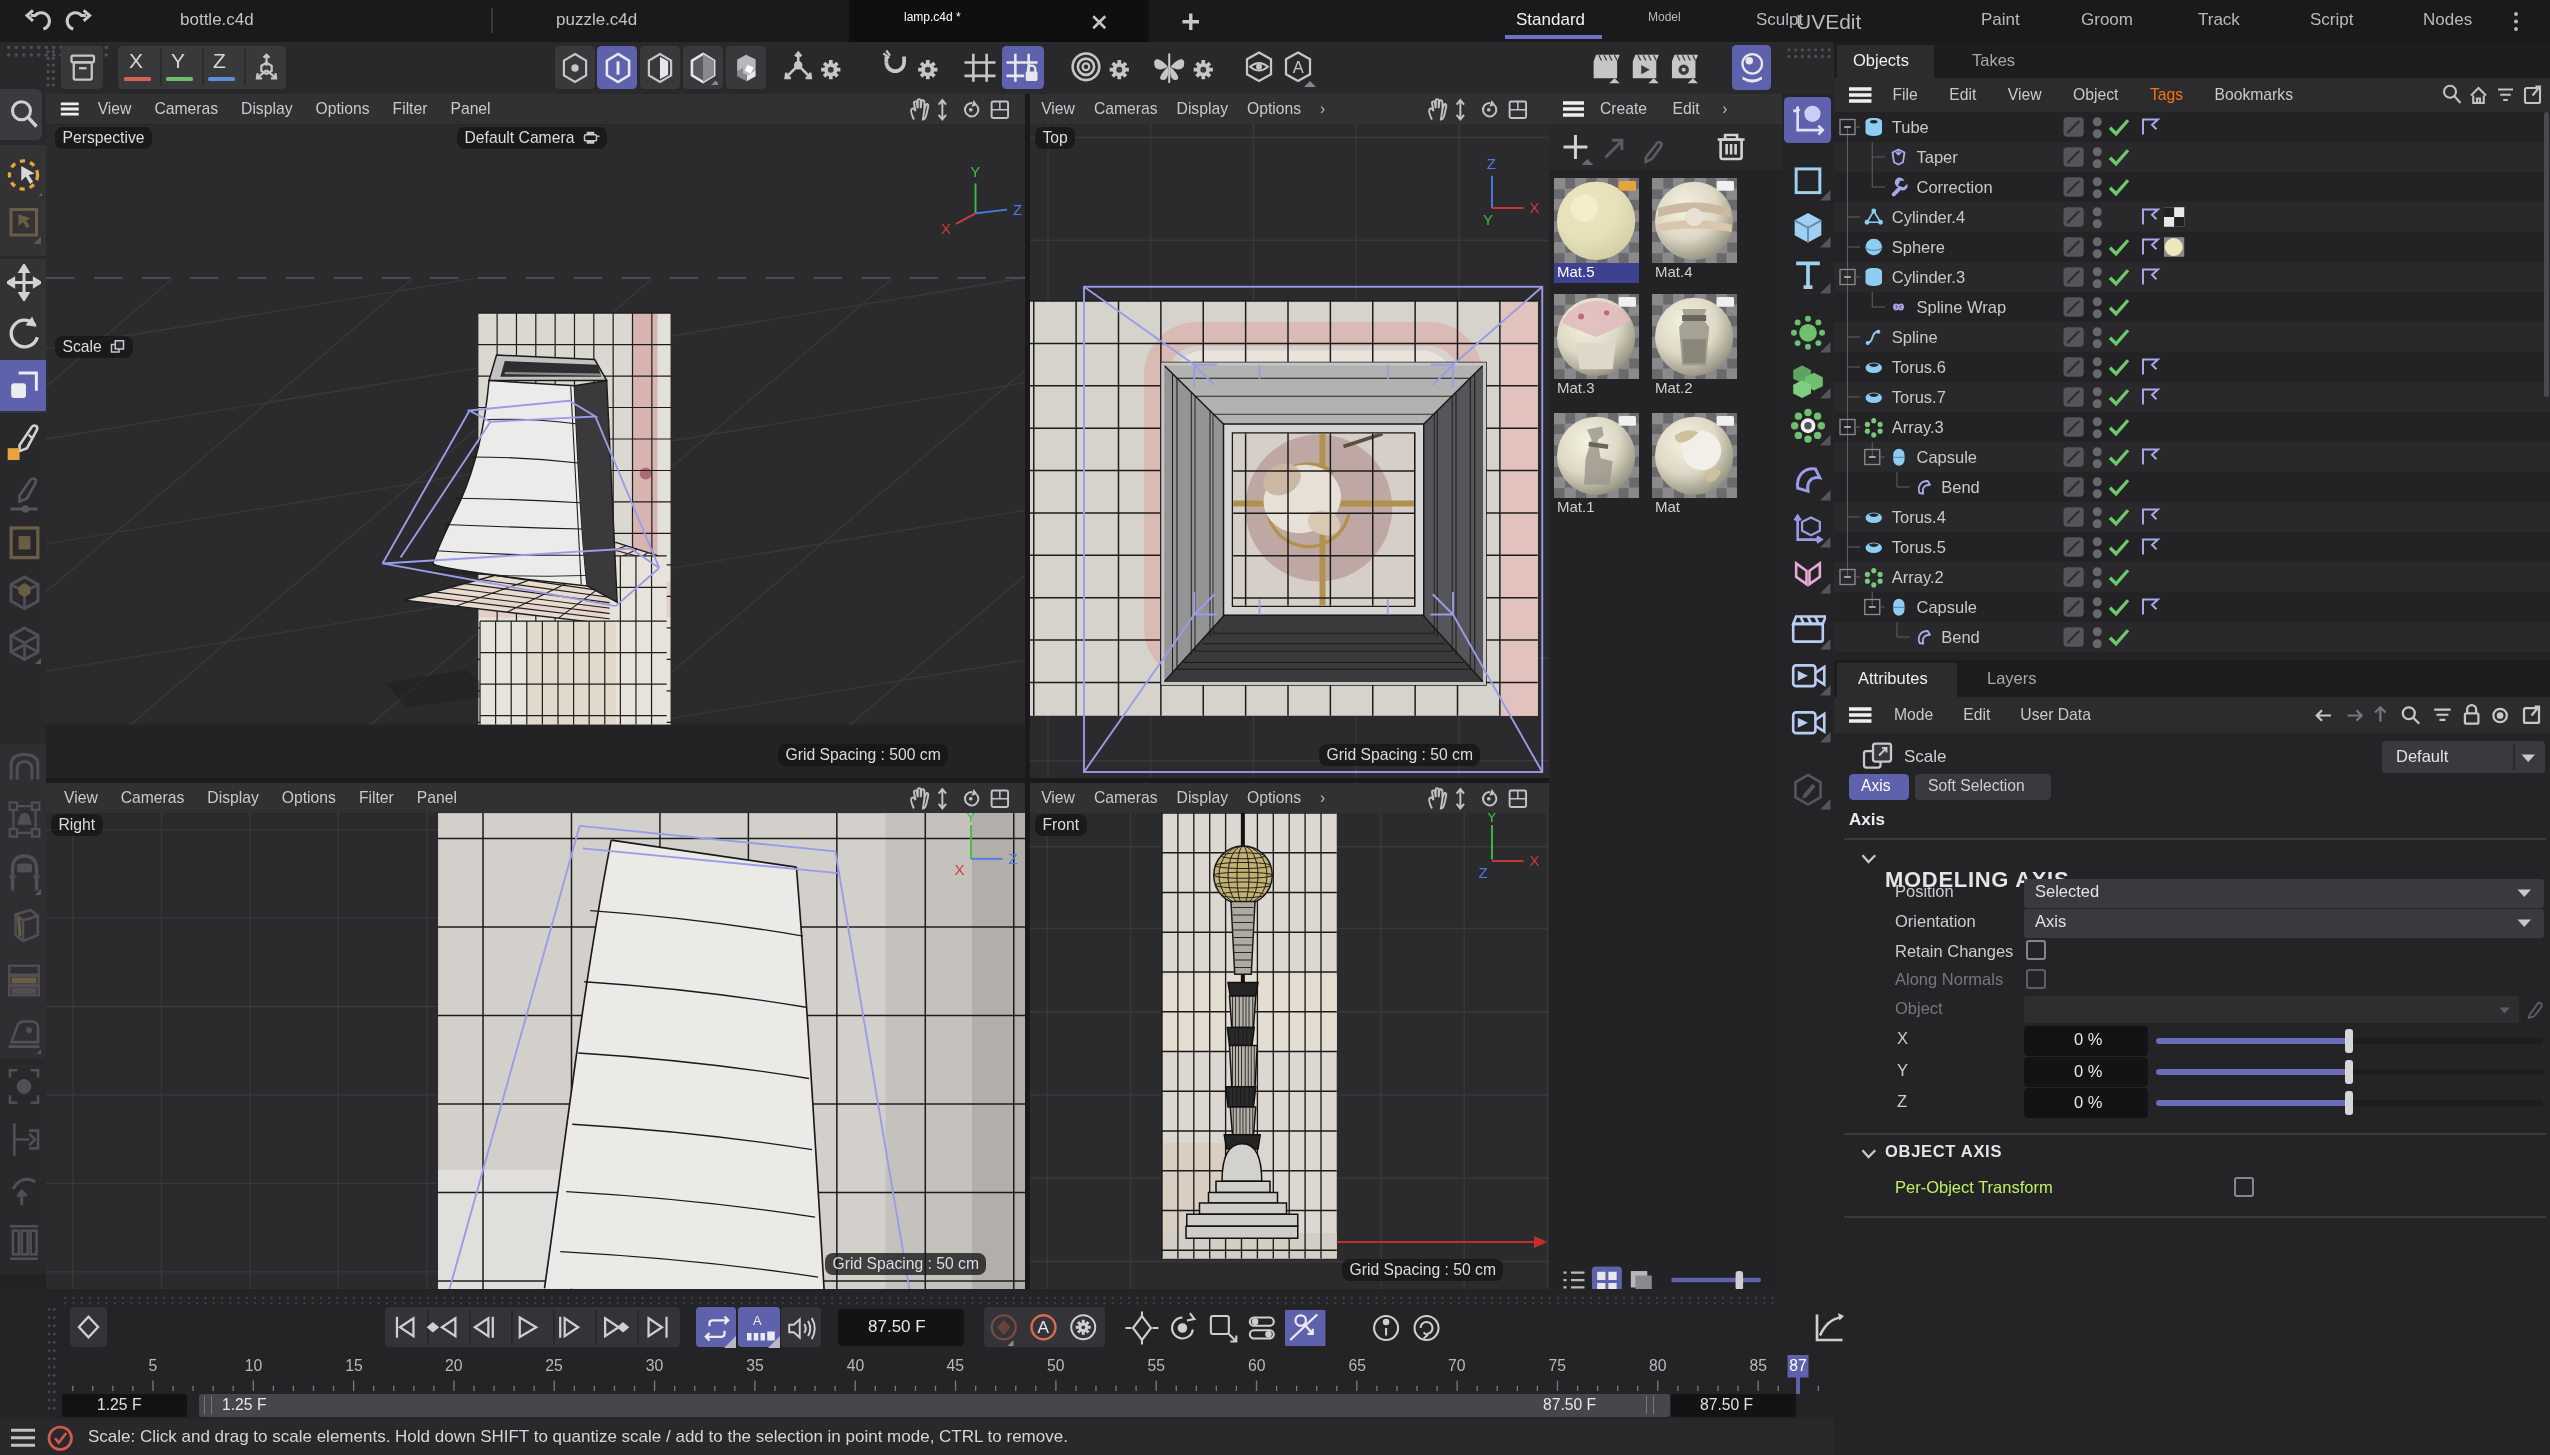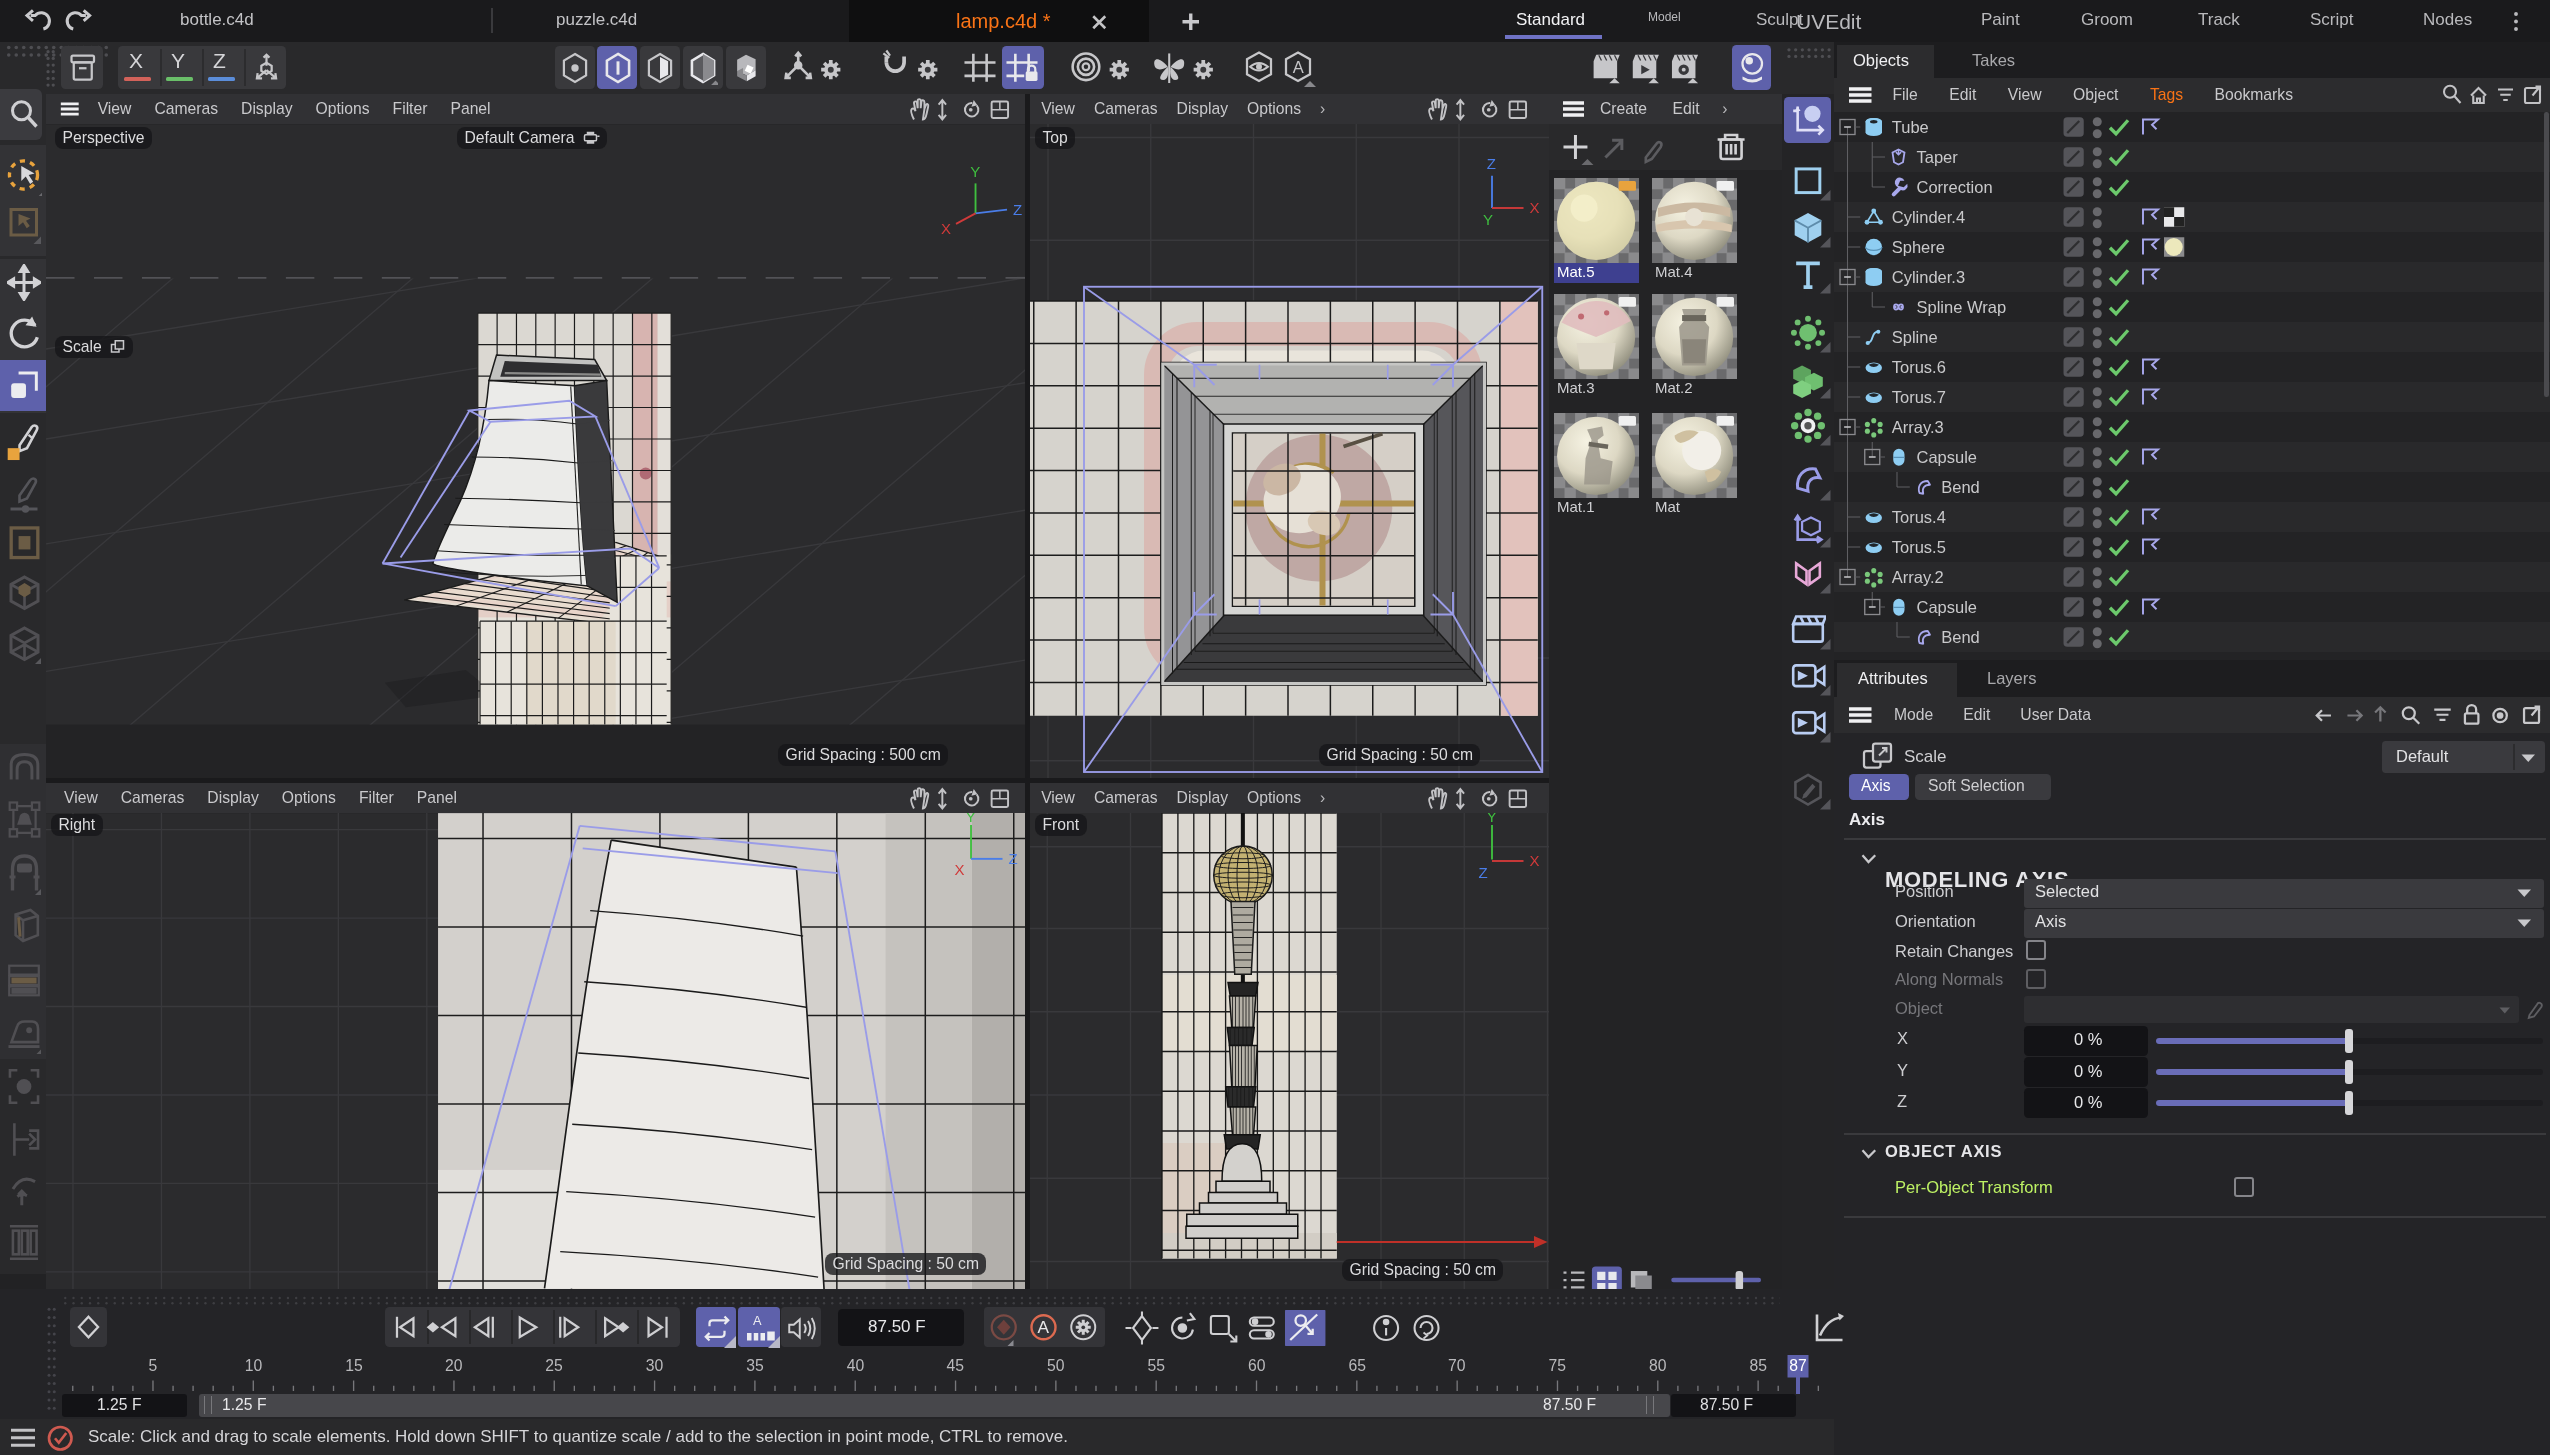--- a/index.html
+++ b/index.html
@@ -21,21 +21,21 @@
  <path d="M16 3 L8 10 L16 17" fill="none" stroke="#c9c9cc" stroke-width="4"></path>
  <g transform="translate(100,0) scale(-1,1)">
  <path d="M30 28 A 11 11 0 1 0 19 10 L13 10" stroke="#c9c9cc" stroke-width="4" fill="none"></path>
  <path d="M16 3 L8 10 L16 17" fill="none" stroke="#c9c9cc" stroke-width="4"></path>
  </g>
 </svg>
 <div class="abs txt" style="left:180px;top:9.7px;font-size:17px;color:#c3c3c6;">bottle.c4d</div>
 <div class="abs" style="left:491px;top:7.5px;width:1.5px;height:25.5px;background:#3a3a3d;"></div>
 <div class="abs txt" style="left:556px;top:9.7px;font-size:17px;color:#c3c3c6;">puzzle.c4d</div>
 <div class="abs" style="left:849px;top:0;width:300px;height:42px;background:#0f0f10;"></div>
-<div class="abs txt" style="left:956px;top:9.7px;font-size:20px;color:#f97316;">lamp.c4d *</div>
+<div class="abs txt" style="left:904px;top:9.7px;font-size:12px;color:#ffffff;">lamp.c4d *</div>
 <svg class="abs" style="left:1091px;top:13.5px;" width="16.5" height="16.5" viewBox="0 0 22 22">
     <path d="M3 3 L19 19 M19 3 L3 19" stroke="#c3c3c6" stroke-width="3.5"></path>
   </svg>
 <svg class="abs" style="left:1181px;top:12px;" width="19.5" height="19.5" viewBox="0 0 26 26">
     <path d="M13 2 L13 24 M2 13 L24 13" stroke="#c9c9cc" stroke-width="4.5"></path>
   </svg>
 <div class="abs txt" style="left:1516px;top:9.7px;font-size:17px;color:#f2f2f4;">Standard</div>
 <div class="abs" style="left:1505px;top:35px;width:97px;height:3.7px;background:#6f72c4;"></div>
 <div class="abs txt" style="left:1648px;top:9.7px;font-size:12px;color:#b9b9bc;">Model</div>
 <div class="abs txt" style="left:1756px;top:9.7px;font-size:17px;color:#b9b9bc;">Sculpt</div>

